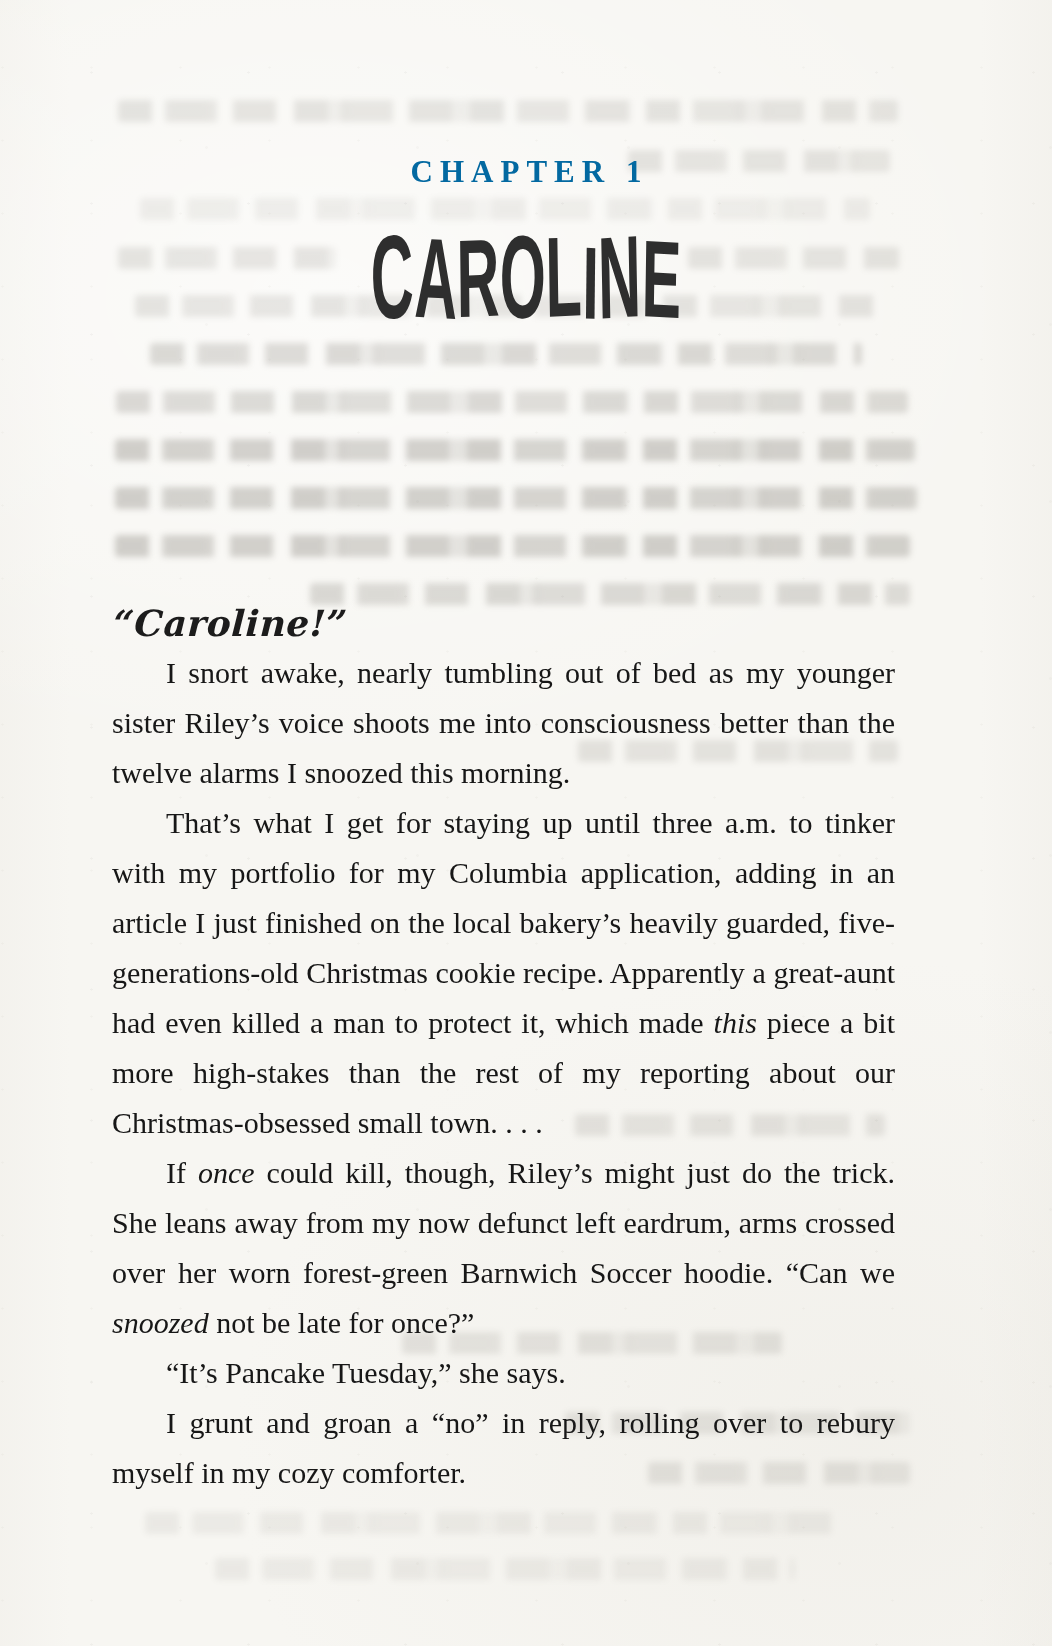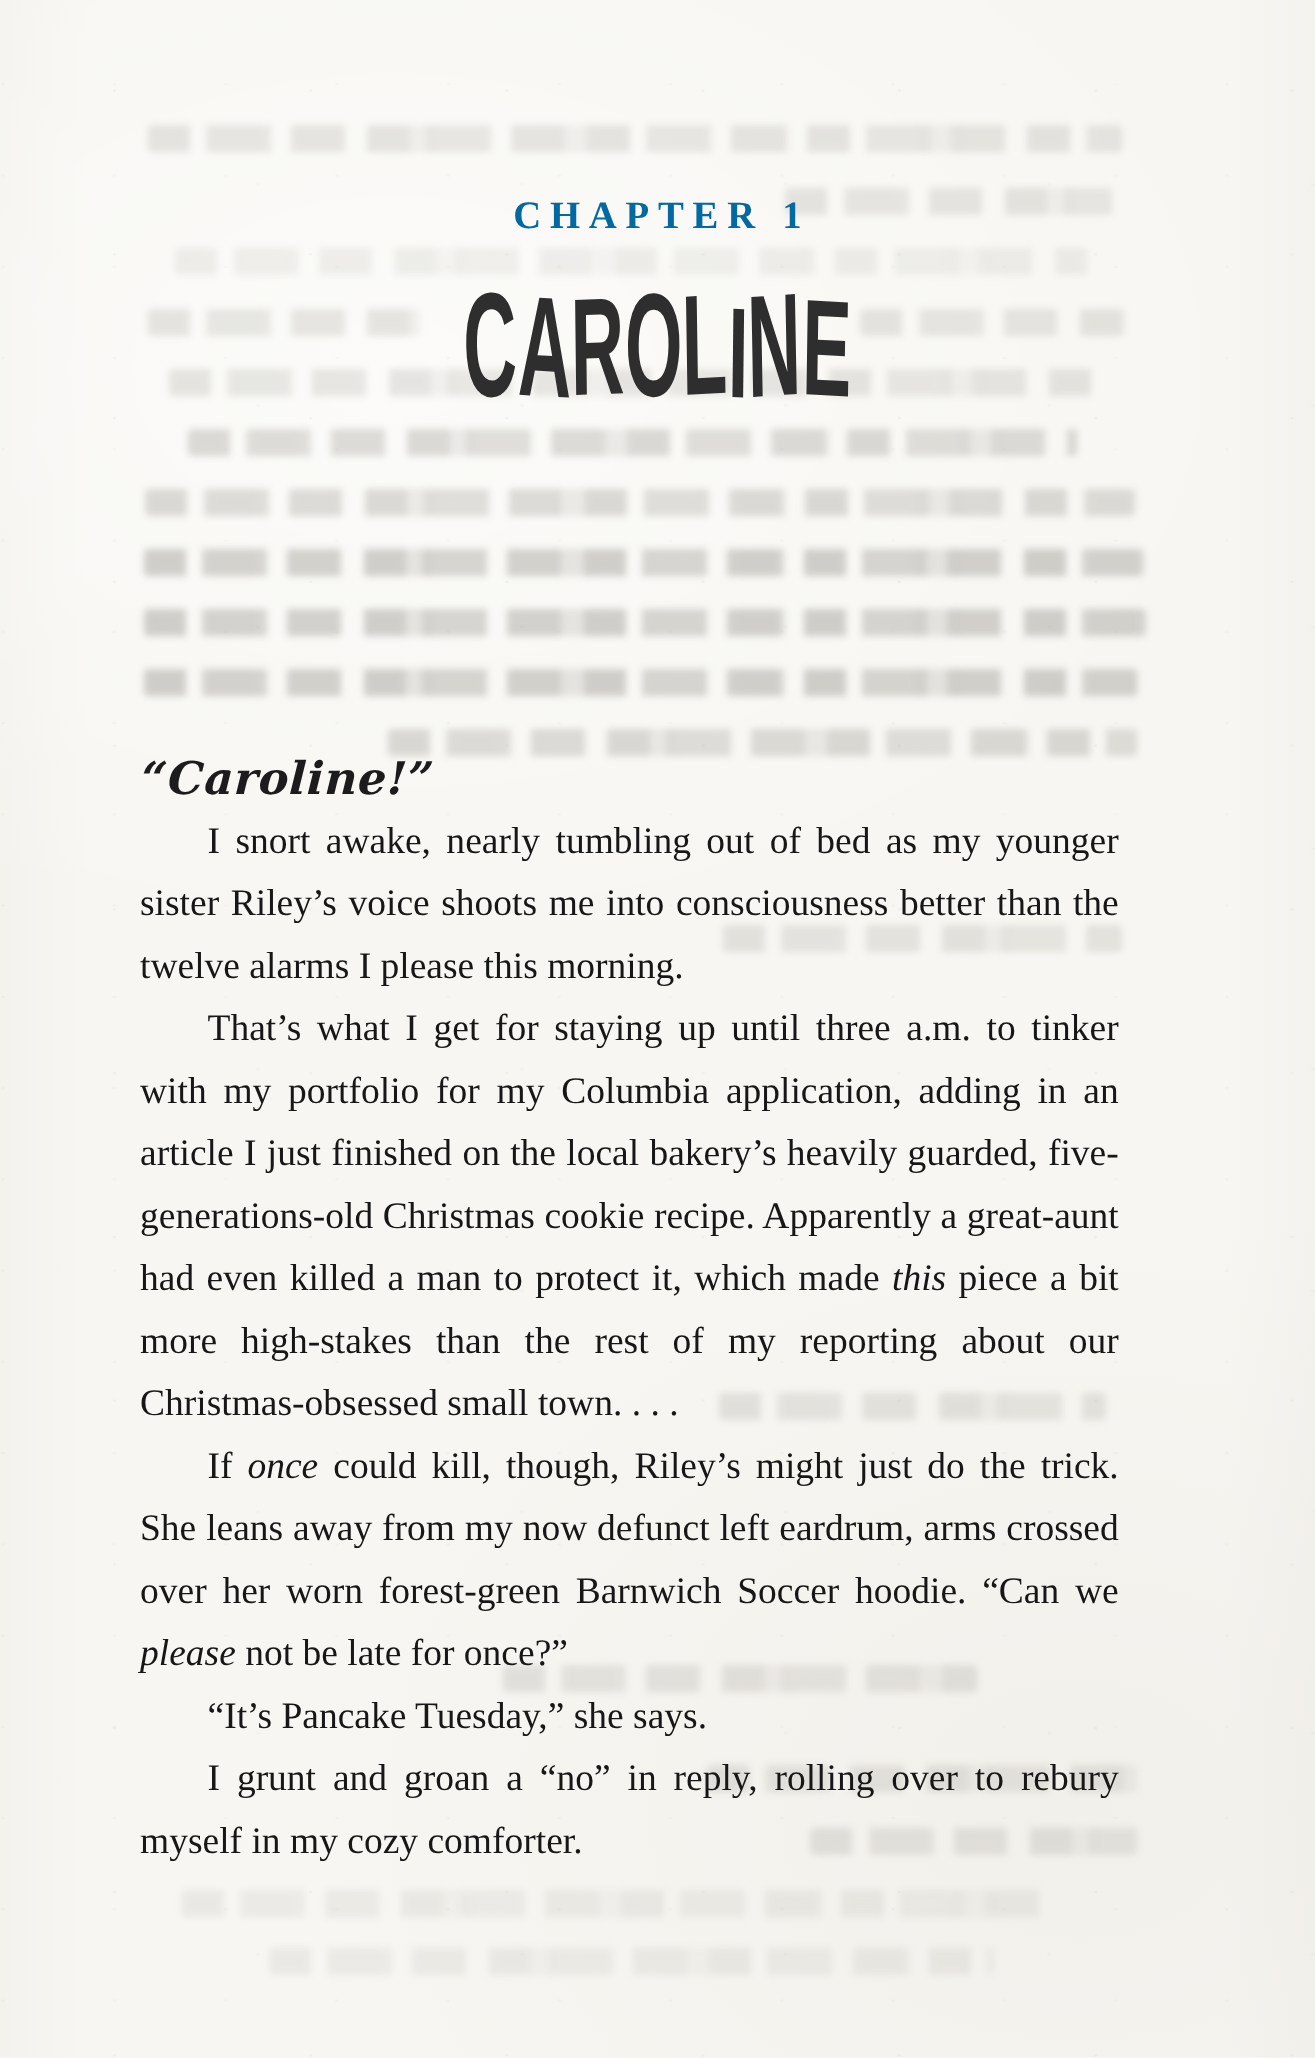--- a/index.html
+++ b/index.html
@@ -114,20 +114,20 @@
   <div class="gh light" style="top:1462px;left:648px;width:262px"></div>
   <div class="gh xlight" style="top:1512px;left:145px;width:690px"></div>
   <div class="gh xlight" style="top:1558px;left:215px;width:580px"></div>
 
   <div class="chapter-label">CHAPTER 1</div>
 
   <div class="chapter-title"><span class="tl">C</span><span class="tl">A</span><span class="tl">R</span><span class="tl">O</span><span class="tl">L</span><span class="tl">I</span><span class="tl">N</span><span class="tl">E</span></div>
 
   <main class="text-block">
     <div class="opener">“Caroline!”</div>
-    <p>I snort awake, nearly tumbling out of bed as my younger sister Riley’s voice shoots me into consciousness better than the twelve alarms I please this morning.</p>
+    <p>I snort awake, nearly tumbling out of bed as my younger sister Riley’s voice shoots me into consciousness better than the twelve alarms I snoozed this morning.</p>
     <p>That’s what I get for staying up until three a.m. to tinker with my portfolio for my Columbia application, adding in an article I just finished on the local bakery’s heavily guarded, five-generations-old Christmas cookie recipe. Apparently a great-aunt had even killed a man to protect it, which made <i>this</i> piece a bit more high-stakes than the rest of my reporting about our Christmas-obsessed small town.&nbsp;.&nbsp;.&nbsp;.</p>
-    <p>If <i>once</i> could kill, though, Riley’s might just do the trick. She leans away from my now defunct left eardrum, arms crossed over her worn forest-green Barnwich Soccer hoodie. “Can we <i>please</i> not be late for once?”</p>
+    <p>If <i>once</i> could kill, though, Riley’s might just do the trick. She leans away from my now defunct left eardrum, arms crossed over her worn forest-green Barnwich Soccer hoodie. “Can we <i>snoozed</i> not be late for once?”</p>
     <p>“It’s Pancake Tuesday,” she says.</p>
     <p>I grunt and groan a “no” in reply, rolling over to rebury myself in my cozy comforter.</p>
   </main>
 
 </div>
 
 </body></html>

